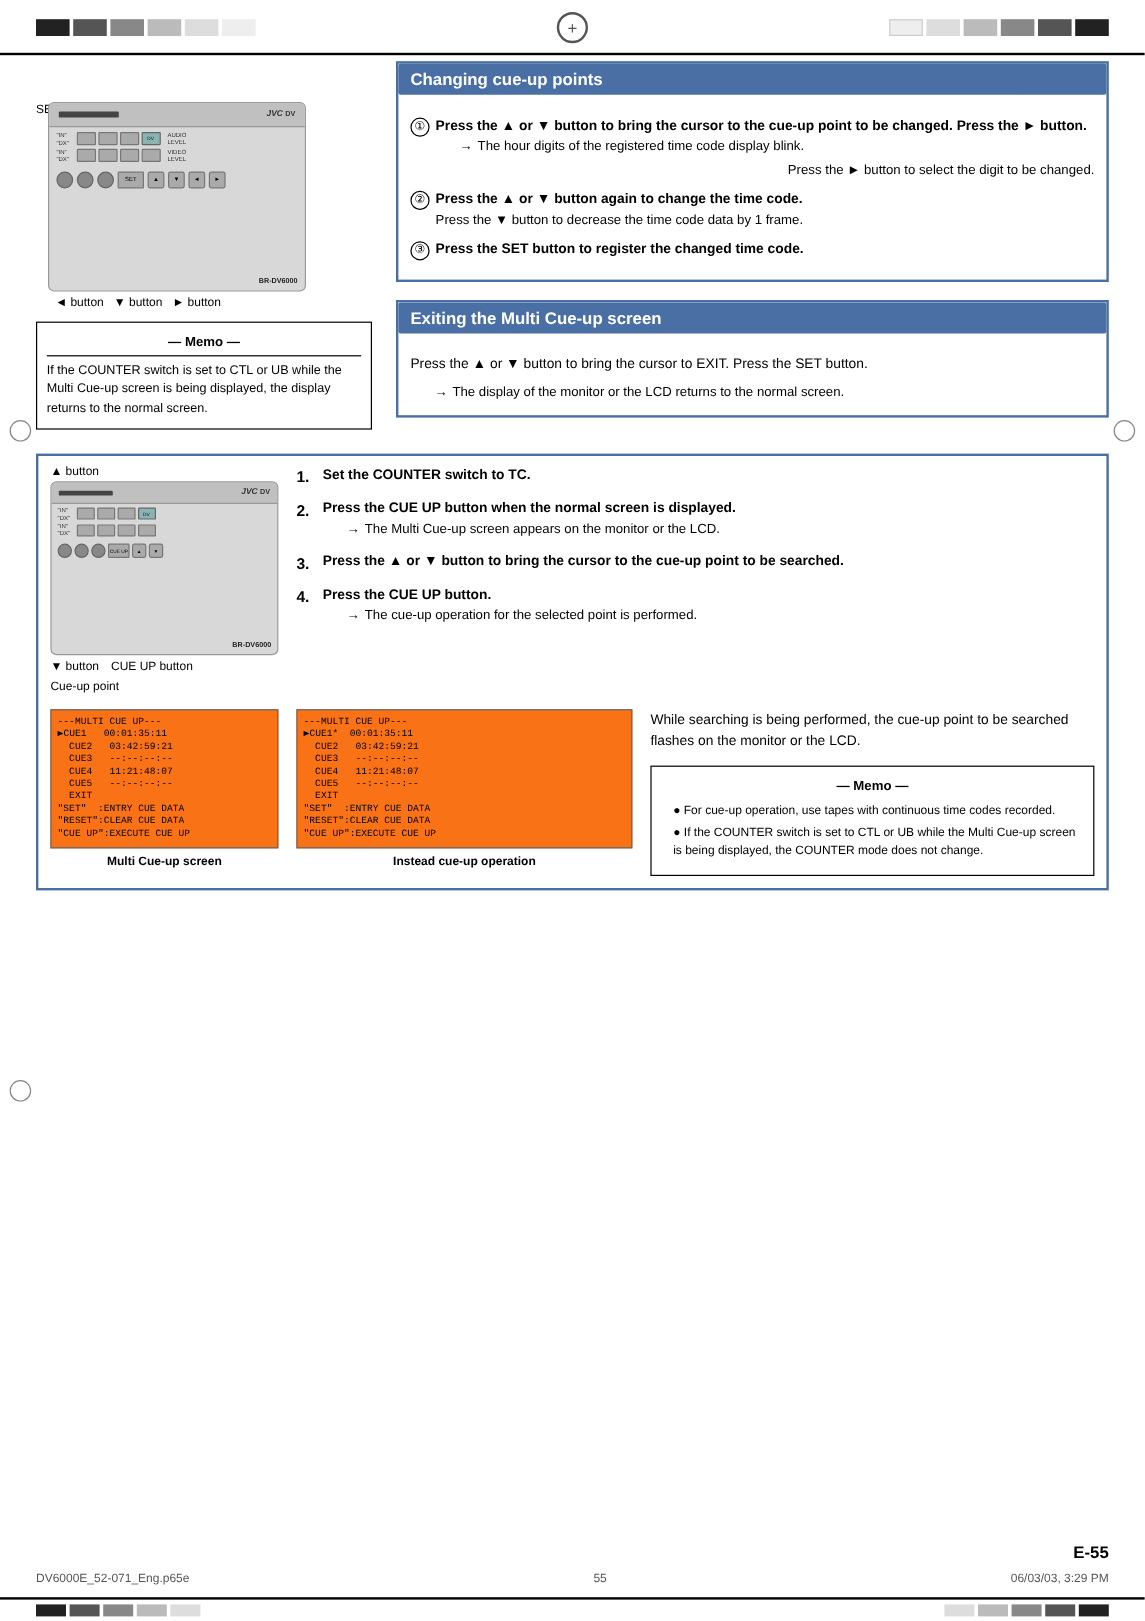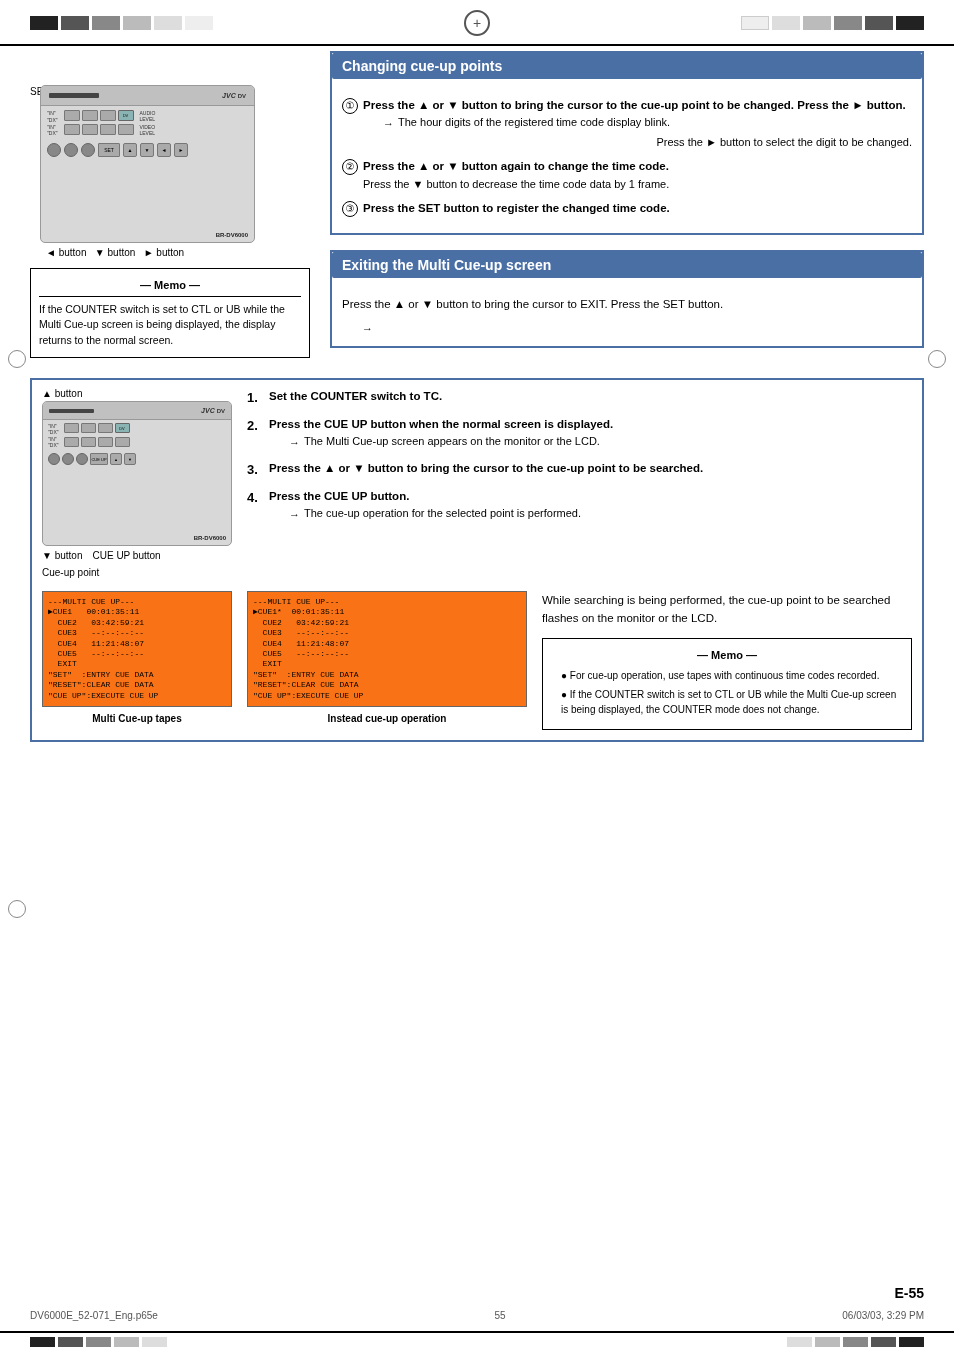--- a/index.html
+++ b/index.html
@@ -309,20 +309,21 @@
 
         </div>
       </div>
 
       <div class="section-wrapper">
         <div class="section-header">Exiting the Multi Cue-up screen</div>
         <div class="section-content">
           <div style="font-size:11.5px; line-height:1.5; margin-bottom:5px;">Press the ▲ or ▼ button to bring the cursor to EXIT. Press the SET button.</div>
           <div class="arrow-line">
             <span class="arrow-sym">→</span>
+            <span>The display of the monitor or the LCD returns to the normal screen.</span>
           </div>
         </div>
       </div>
 
     </div>
 
   </div>
 
   <div class="section-wrapper">
 
@@ -419,21 +420,21 @@
         <div class="cue-screen">---MULTI CUE UP---
 ▶CUE1   00:01:35:11
   CUE2   03:42:59:21
   CUE3   --:--:--:--
   CUE4   11:21:48:07
   CUE5   --:--:--:--
   EXIT
 "SET"  :ENTRY CUE DATA
 "RESET":CLEAR CUE DATA
 "CUE UP":EXECUTE CUE UP</div>
-        <div class="cue-screen-label">Multi Cue-up tapes</div>
+        <div class="cue-screen-label">Multi Cue-up screen</div>
       </div>
 
       <div class="bottom-center">
         <div class="cue-screen">---MULTI CUE UP---
 ▶CUE1*  00:01:35:11
   CUE2   03:42:59:21
   CUE3   --:--:--:--
   CUE4   11:21:48:07
   CUE5   --:--:--:--
   EXIT

